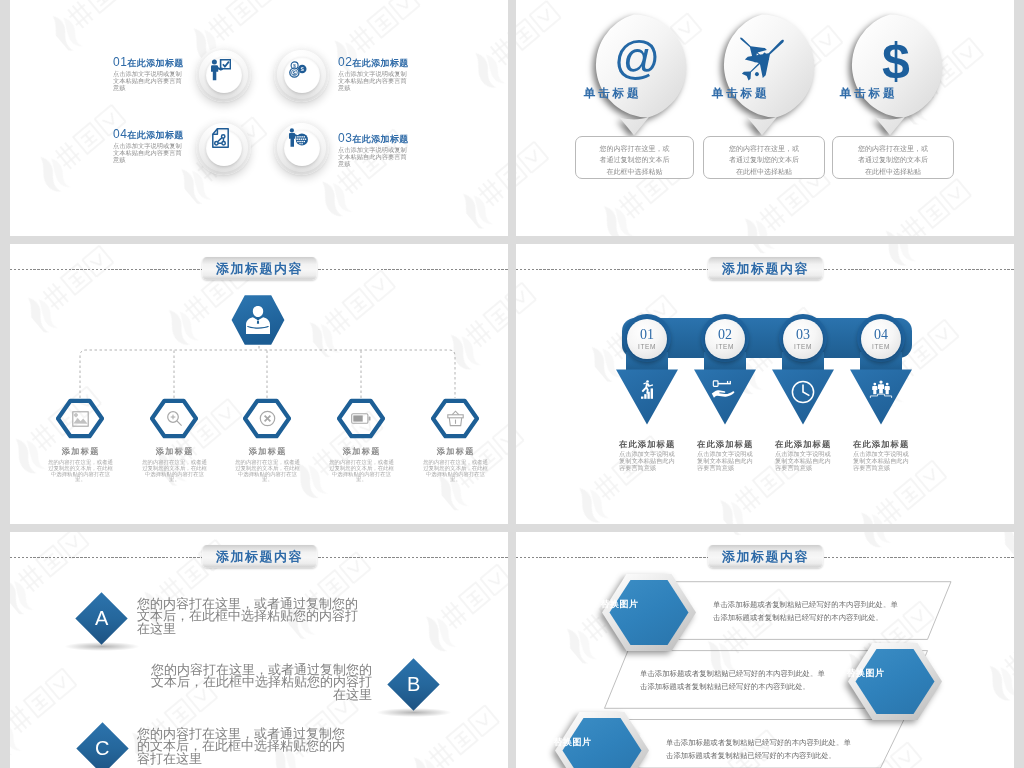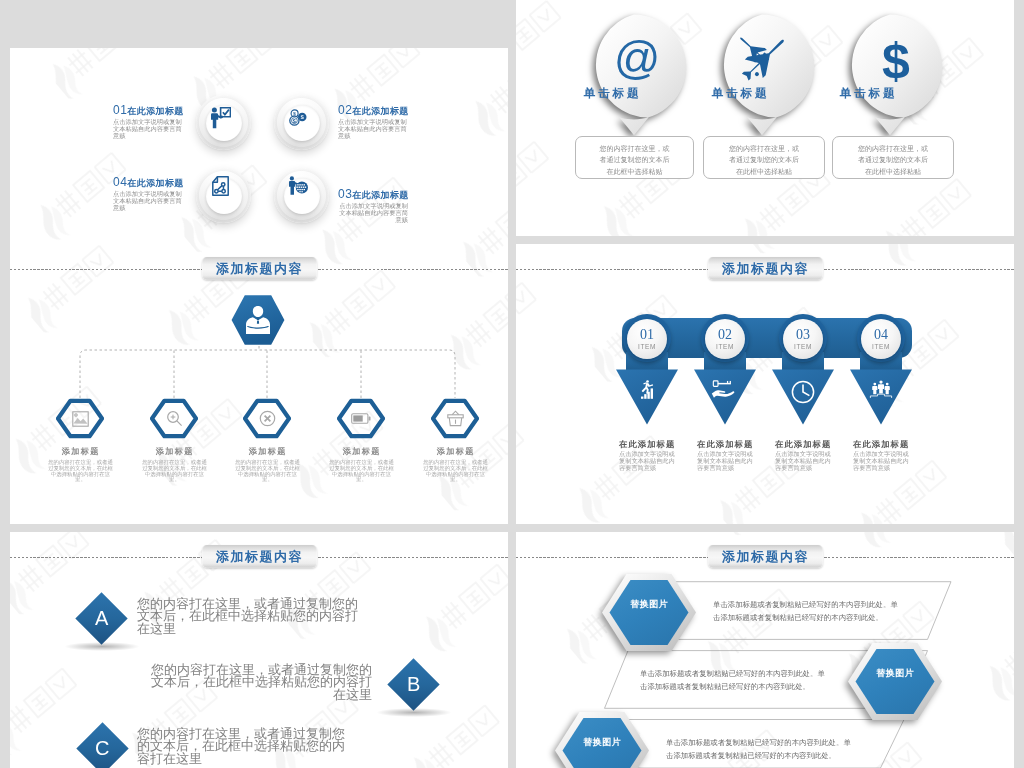--- a/index.html
+++ b/index.html
@@ -1,20 +1,20 @@
 <!DOCTYPE html>
 <html><head>
 <meta charset="utf-8">
 <style>
   html,body{margin:0;padding:0;}
   body{width:1024px;height:768px;background:#dcdcdc;overflow:hidden;
        font-family:"Liberation Sans", sans-serif;-webkit-font-smoothing:antialiased;}
   .sheet{position:absolute;left:0;top:0;width:1024px;height:768px;}
   .slide{position:absolute;background:#fff;overflow:hidden;}
-  #s1{left:10px;top:0;width:498px;height:236px;margin-top:48px;}
+  #s1{left:10px;top:0;width:498px;height:236px;}
   #s2{left:516px;top:0;width:498px;height:236px;}
   #s3{left:10px;top:244px;width:498px;height:280px;}
   #s4{left:516px;top:244px;width:498px;height:280px;}
   #s5{left:10px;top:532px;width:498px;height:236px;}
   #s6{left:516px;top:532px;width:498px;height:236px;}
 
   
   .wm{position:absolute;left:0;top:0;pointer-events:none;z-index:0;}
   .wm svg{display:block;}
   .slide > div, .slide > svg{z-index:2;}
@@ -85,21 +85,21 @@
      font-family:"Liberation Sans",sans-serif;}
   .dshadow{position:absolute;border-radius:50%;
      background:radial-gradient(ellipse at center, rgba(0,0,0,.30) 0%, rgba(0,0,0,0) 70%);}
   .s5body{position:absolute;font-size:13px;color:#808080;line-height:12.4px;letter-spacing:0;word-break:break-all;}
 
   
   .s6band{position:absolute;}
   .s6hex{position:absolute;filter:drop-shadow(-3px 3px 3px rgba(0,0,0,.40));}
   .s6hex svg{display:block;}
   .s6hexlabel{position:absolute;color:#fff;font-size:9px;font-weight:700;letter-spacing:.5px;
-      text-align:center;text-indent:.5px;}
+      text-indent:.5px;}
   .s6body{position:absolute;font-size:7.4px;color:#6b6b6b;line-height:12.7px;letter-spacing:0;word-break:break-all;}
 </style>
 </head>
 <body>
 
 <svg width="0" height="0" style="position:absolute" aria-hidden="true">
   <defs>
     <g id="wmark">
       <g fill="none" stroke="#f3f3f3" stroke-width="1.6">
         <path d="M2 8 H22 M12 1 V25 M2 18 H22 M6 1 V25 M18 1 V25"></path>
@@ -209,21 +209,21 @@
           <rect x="8.2" y="12.9" width="1.5" height="1.3"></rect>
               <rect x="10.3" y="12.9" width="1.5" height="1.3"></rect>
           <rect x="12.4" y="12.9" width="1.5" height="1.3"></rect>
               <rect x="14.5" y="12.9" width="1.5" height="1.3"></rect>
           <rect x="10.3" y="15.2" width="1.5" height="1.1"></rect>
               <rect x="12.4" y="15.2" width="1.5" height="1.1"></rect>
         </g>
       </g>
         </svg>
     </div>
-    <div class="s1txt" style="left:328px;top:136px;width:70px;text-align:right;">
+    <div class="s1txt" style="left:328px;top:128px;width:70px;text-align:left;">
       <div style="white-space:nowrap;">
         <span class="s1num">03</span><span class="s1title">在此添加标题</span>
       </div>
       <div class="s1body">点击添加文字说明或复制文本粘贴自此内容要言简意赅</div>
     </div>
   </div>
   <div class="slide" id="s2">
     <div class="wm" style="width:498px;height:236px;overflow:hidden;">
       <svg width="498" height="236" viewBox="516 0 498 236">
         <rect x="516" y="0" width="498" height="236" fill="url(#wmpat)"></rect>

